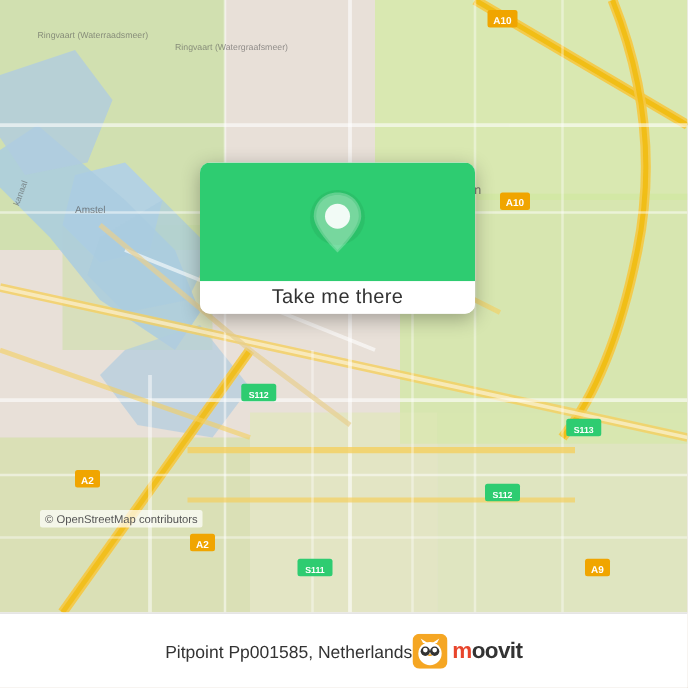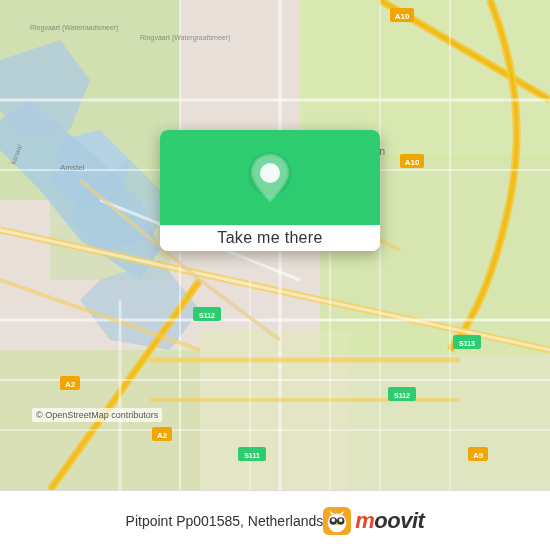--- a/index.html
+++ b/index.html
@@ -81,25 +81,24 @@
       align-items: center;
       gap: 4px;
     }
 
     .moovit-owl {
       width: 28px;
       height: 28px;
     }
 
     .moovit-text {
-      font-size: 22px;
+      font-size: 18px;
       font-weight: bold;
       color: #333;
       letter-spacing: -0.5px;
-      font-style: italic;
     }
 
     #copyright {
       position: absolute;
       bottom: 68px;
       left: 8px;
       font-size: 9px;
       color: #555;
       background: rgba(255,255,255,0.7);
       padding: 2px 4px;

